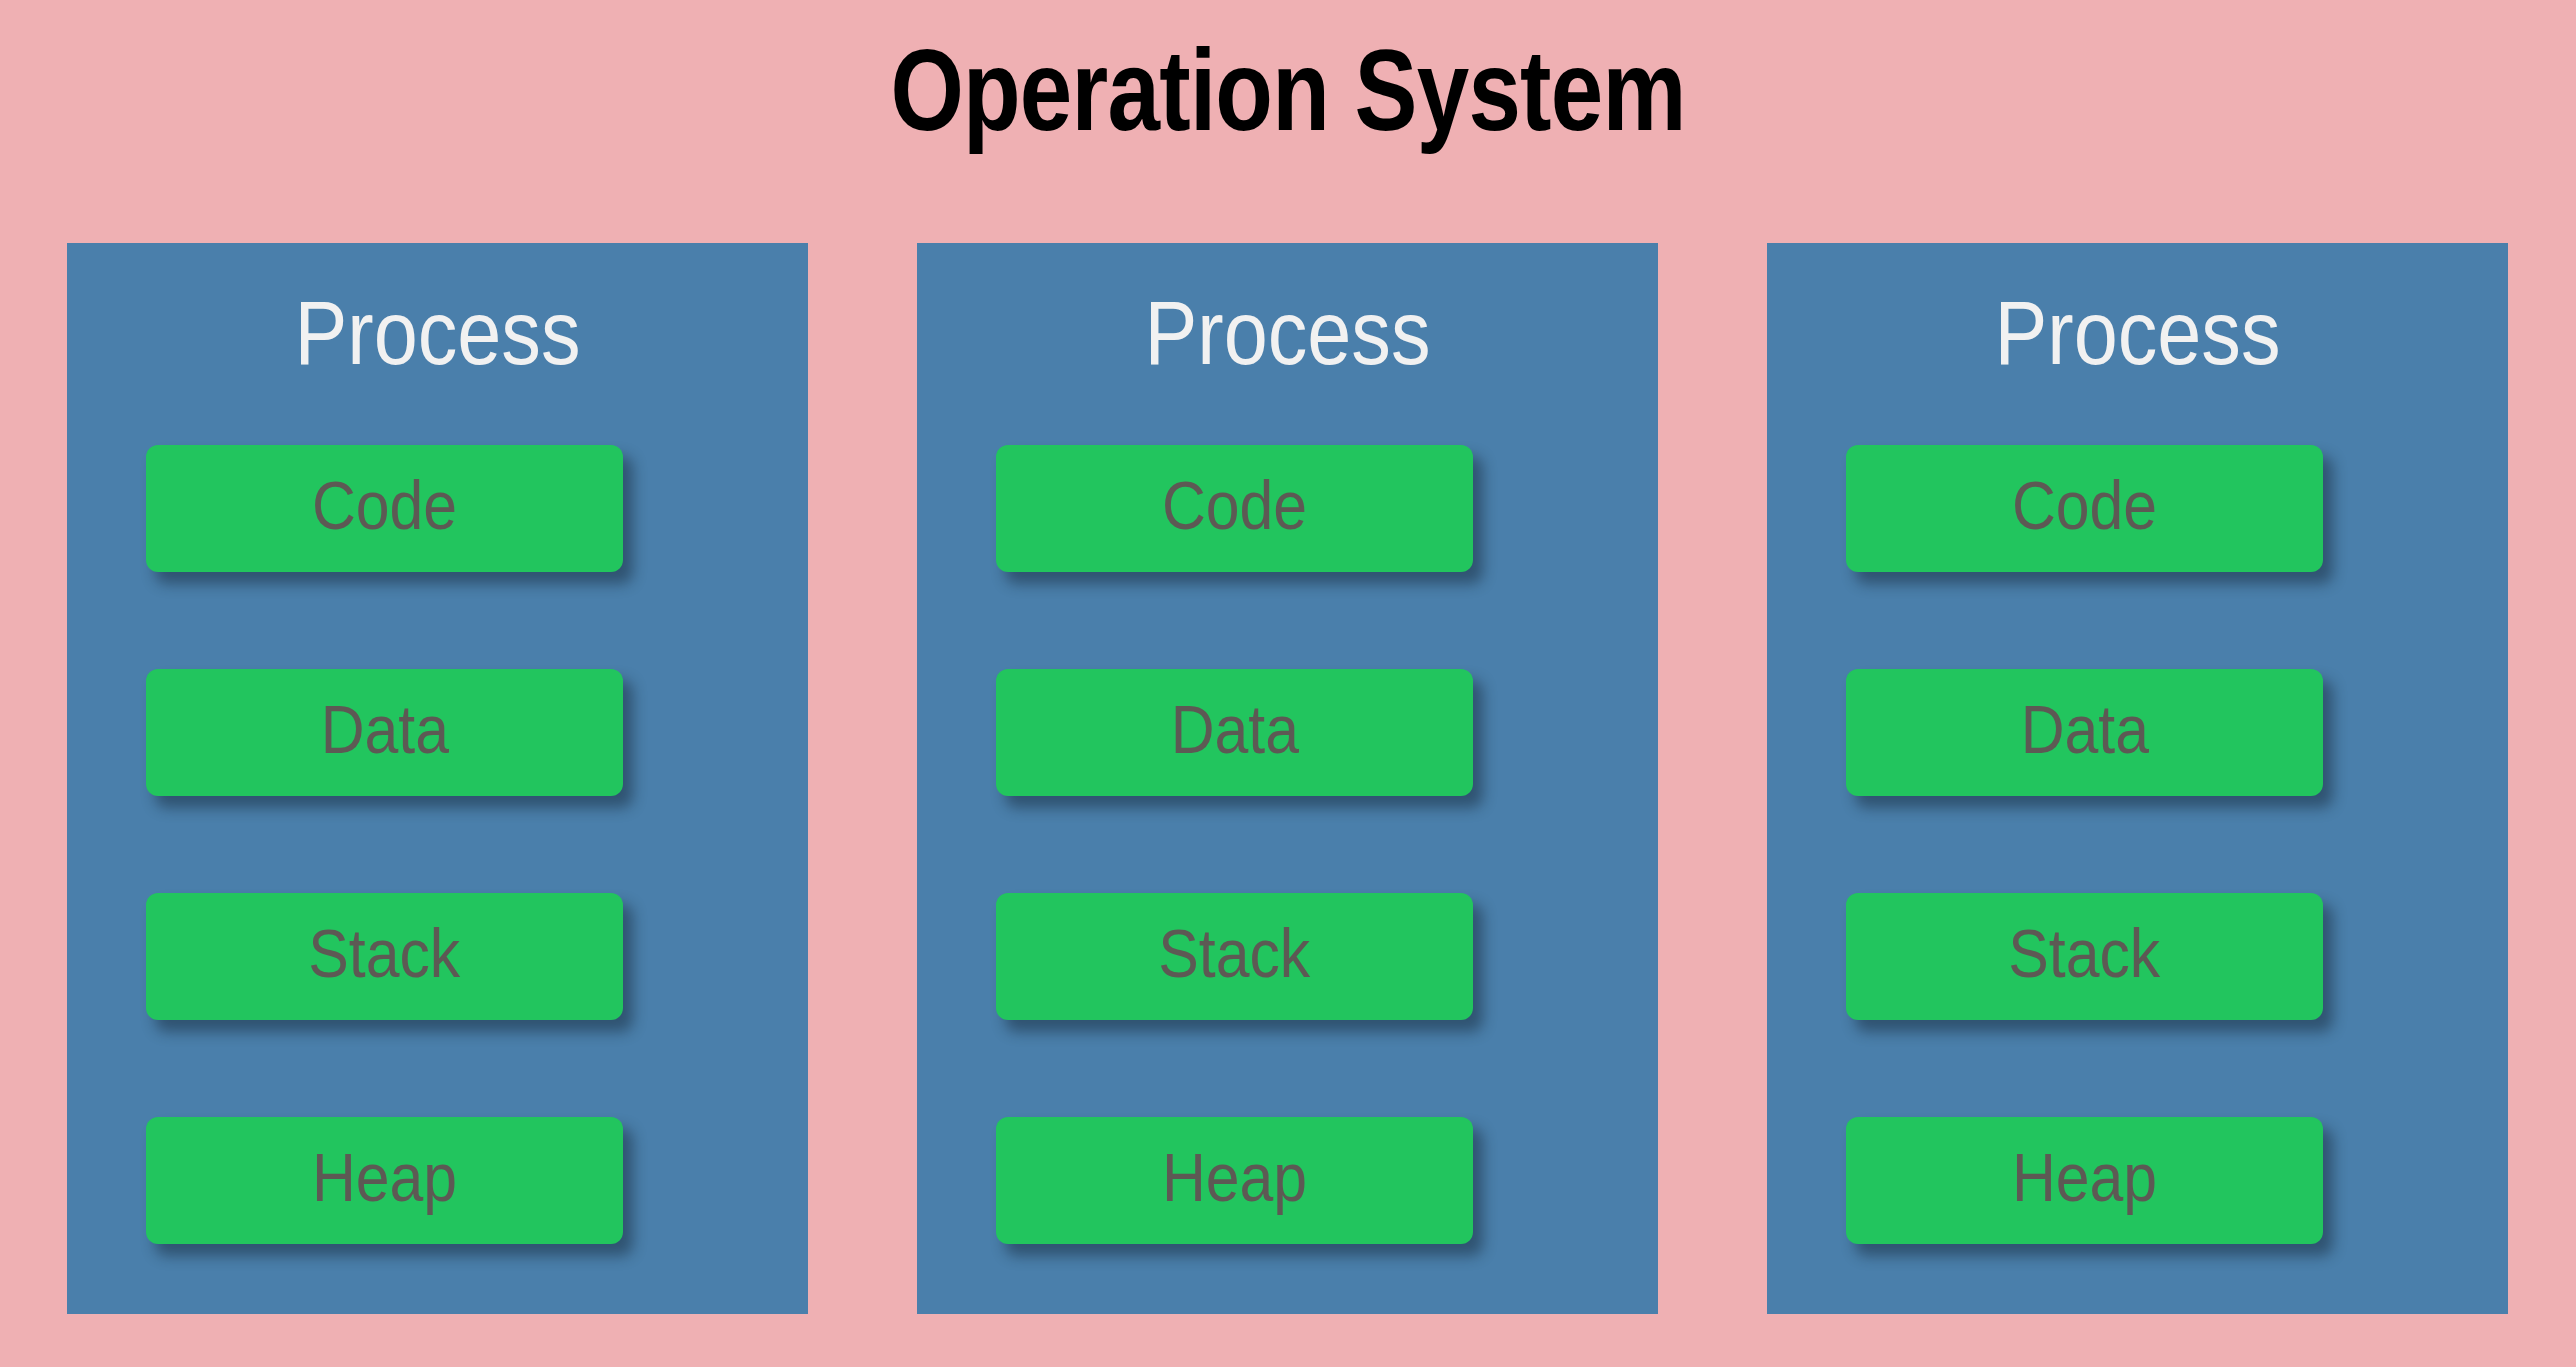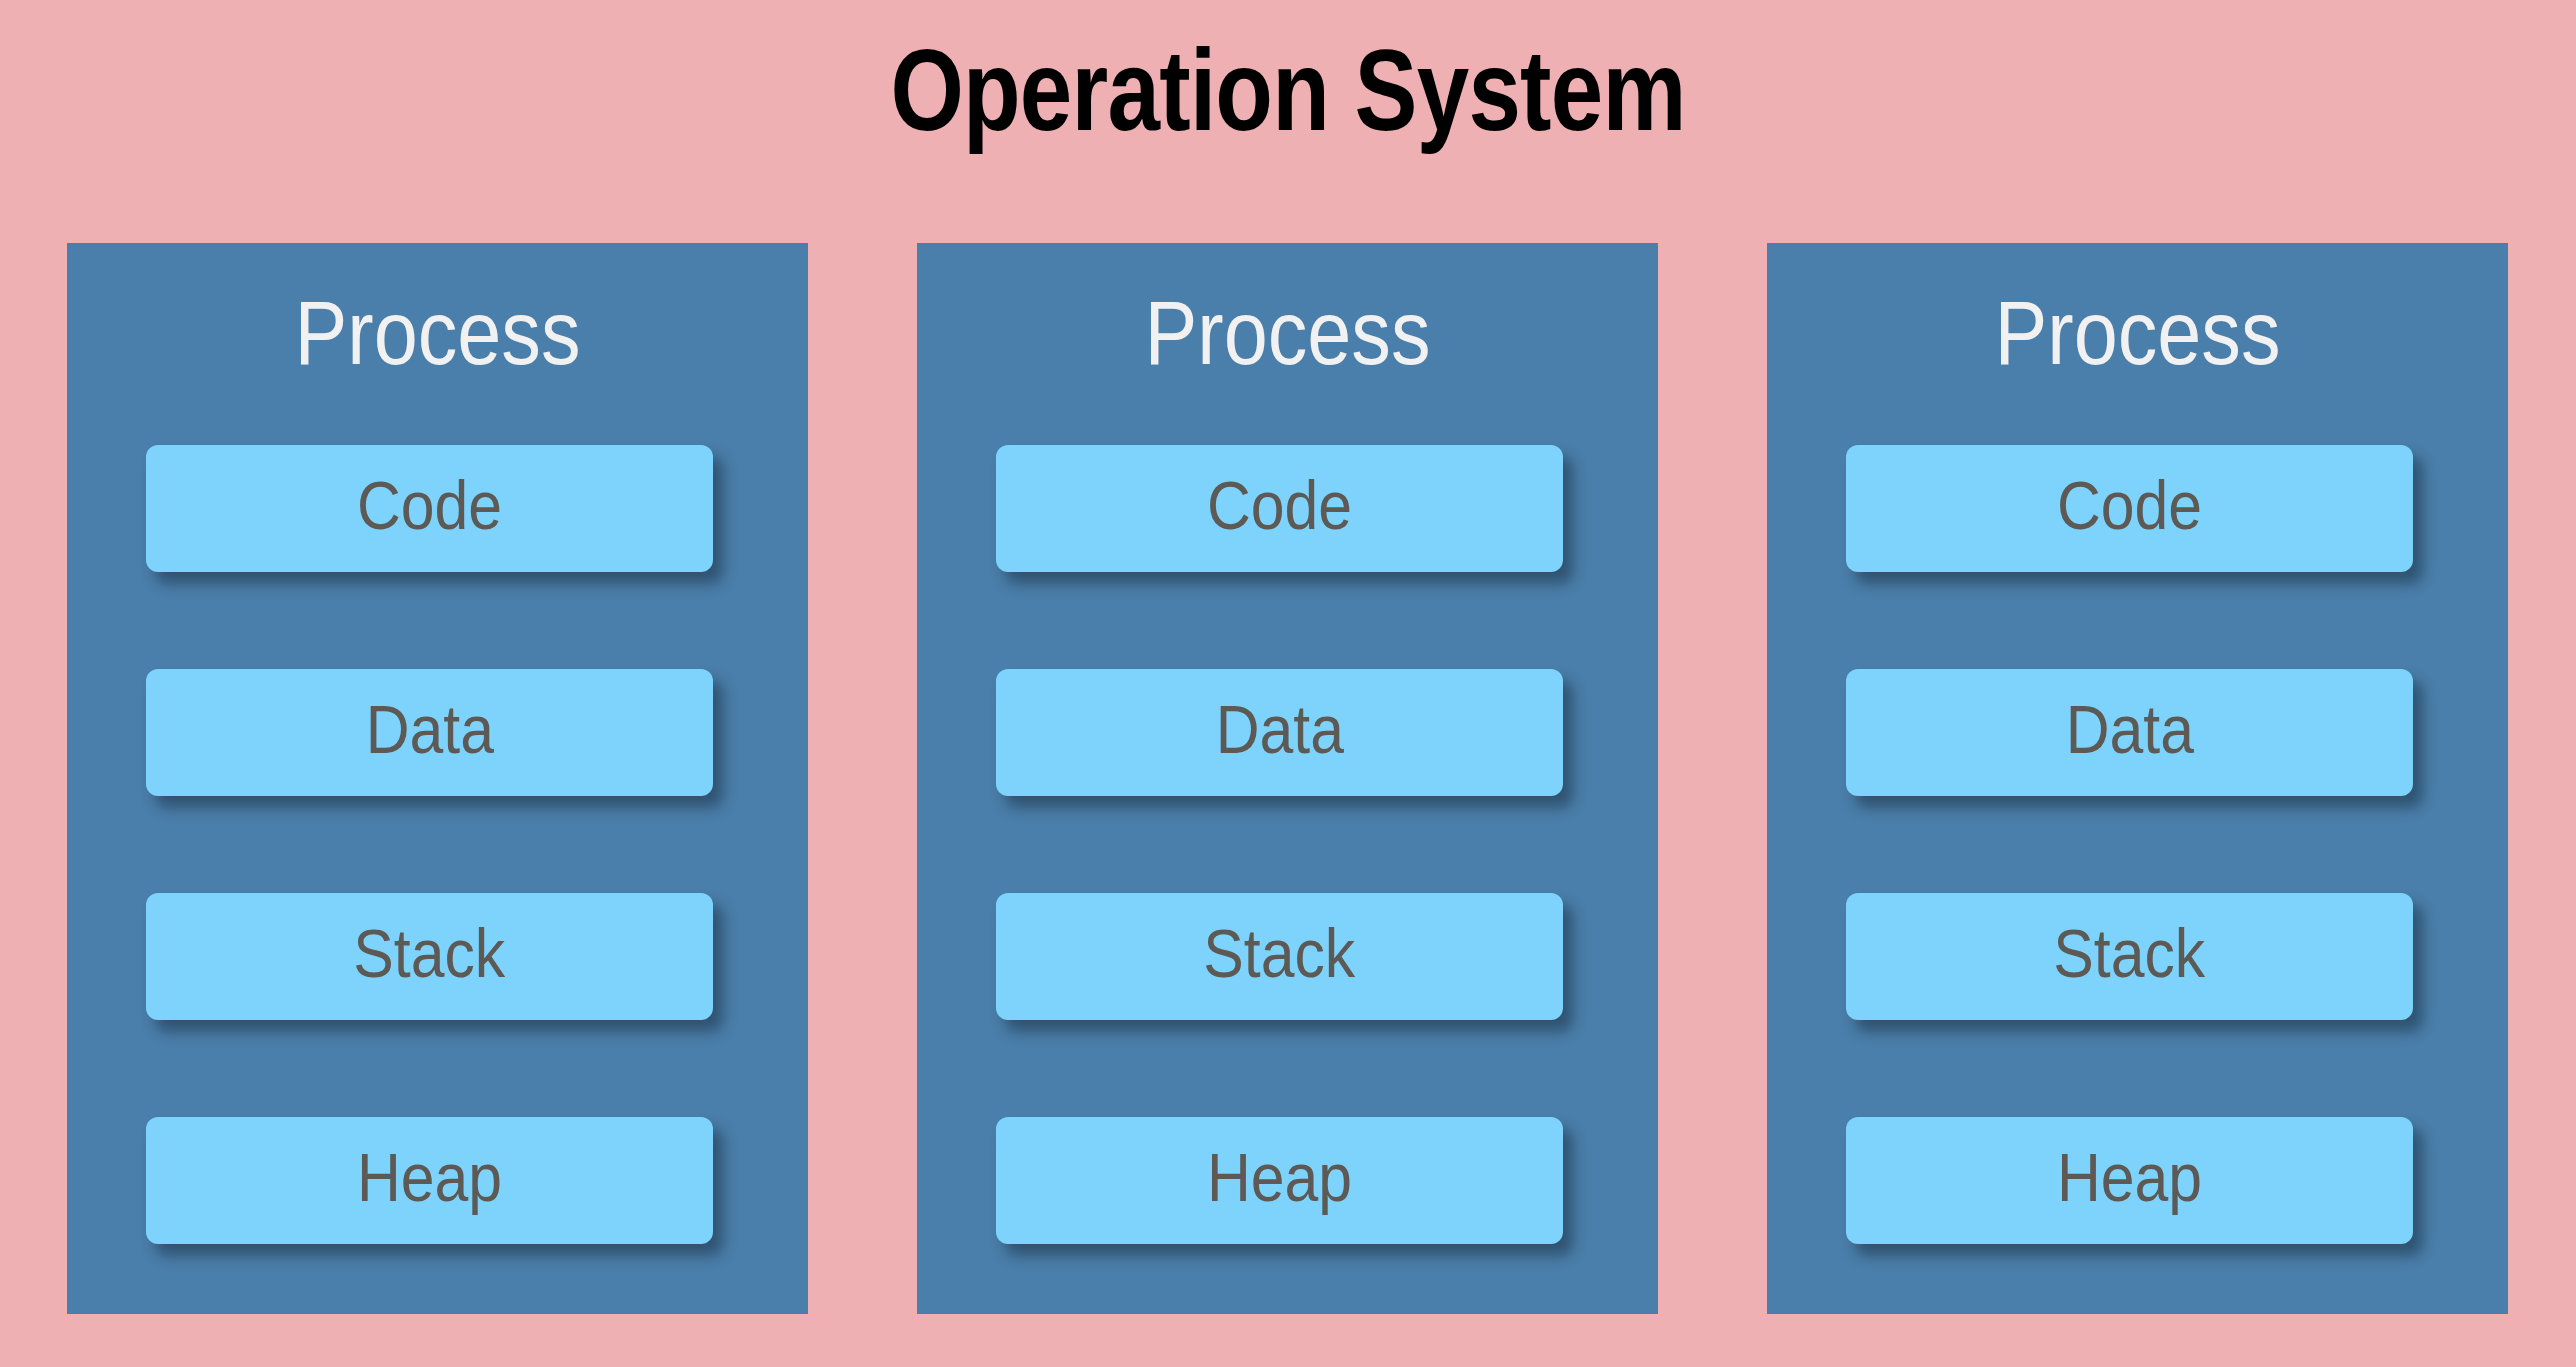--- a/index.html
+++ b/index.html
@@ -83,23 +83,23 @@
     position: absolute;
     left: 79px;
     top: 202px;
     width: 584px;
     display: flex;
     flex-direction: column;
     gap: 97px;
   }
 
   .segment-card {
-    width: 567px;
+    width: 477px;
     height: 127px;
-    background: #7dd3fc;
+    background: #22c55e;
     border-radius: 12px;
     box-shadow: 9.5px 11.2px 13.8px rgba(18, 32, 45, 0.46);
     display: flex;
     align-items: center;
     justify-content: center;
     box-sizing: border-box;
   }
 
   .segment-label {
     font-size: 69px;

